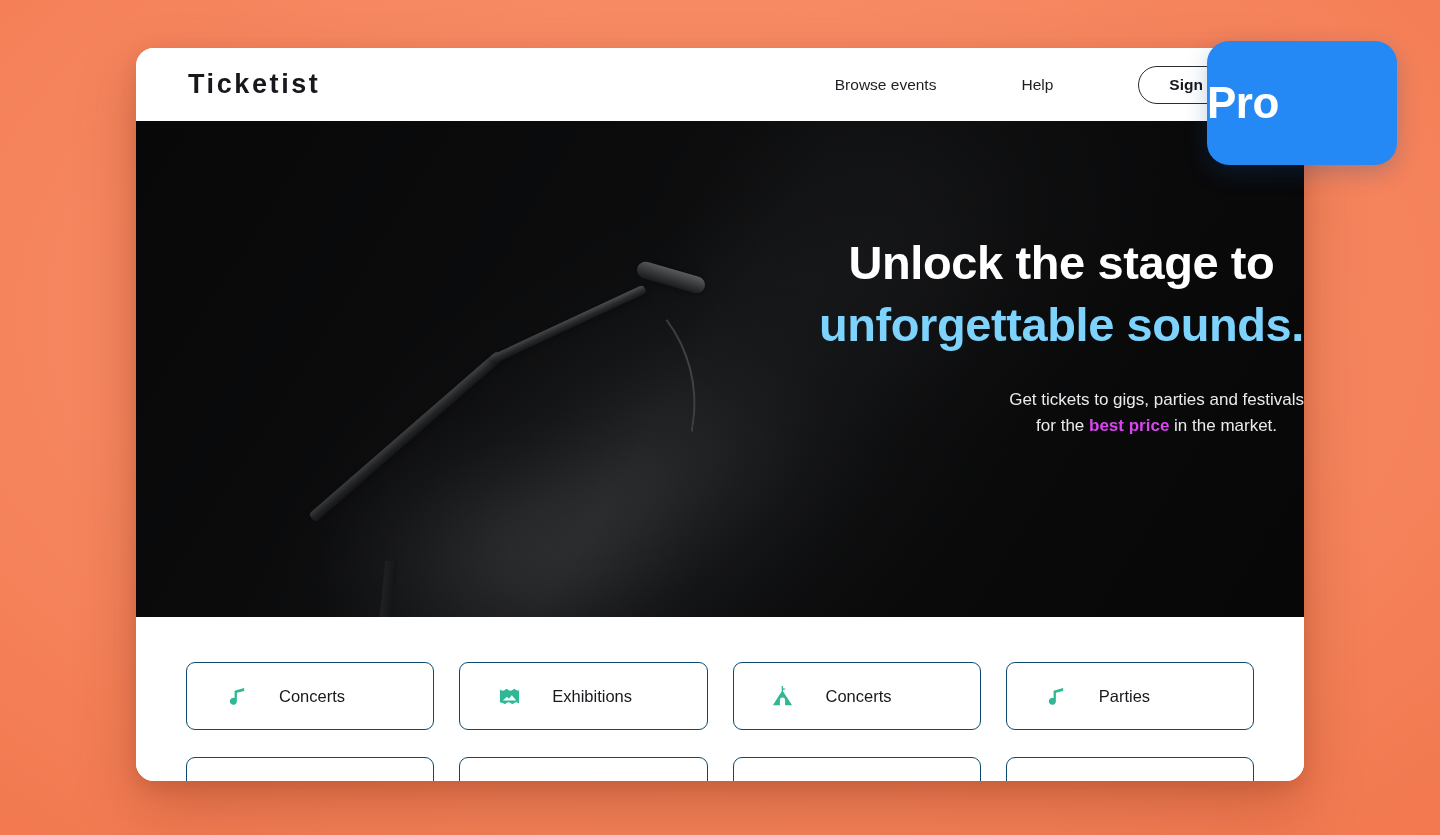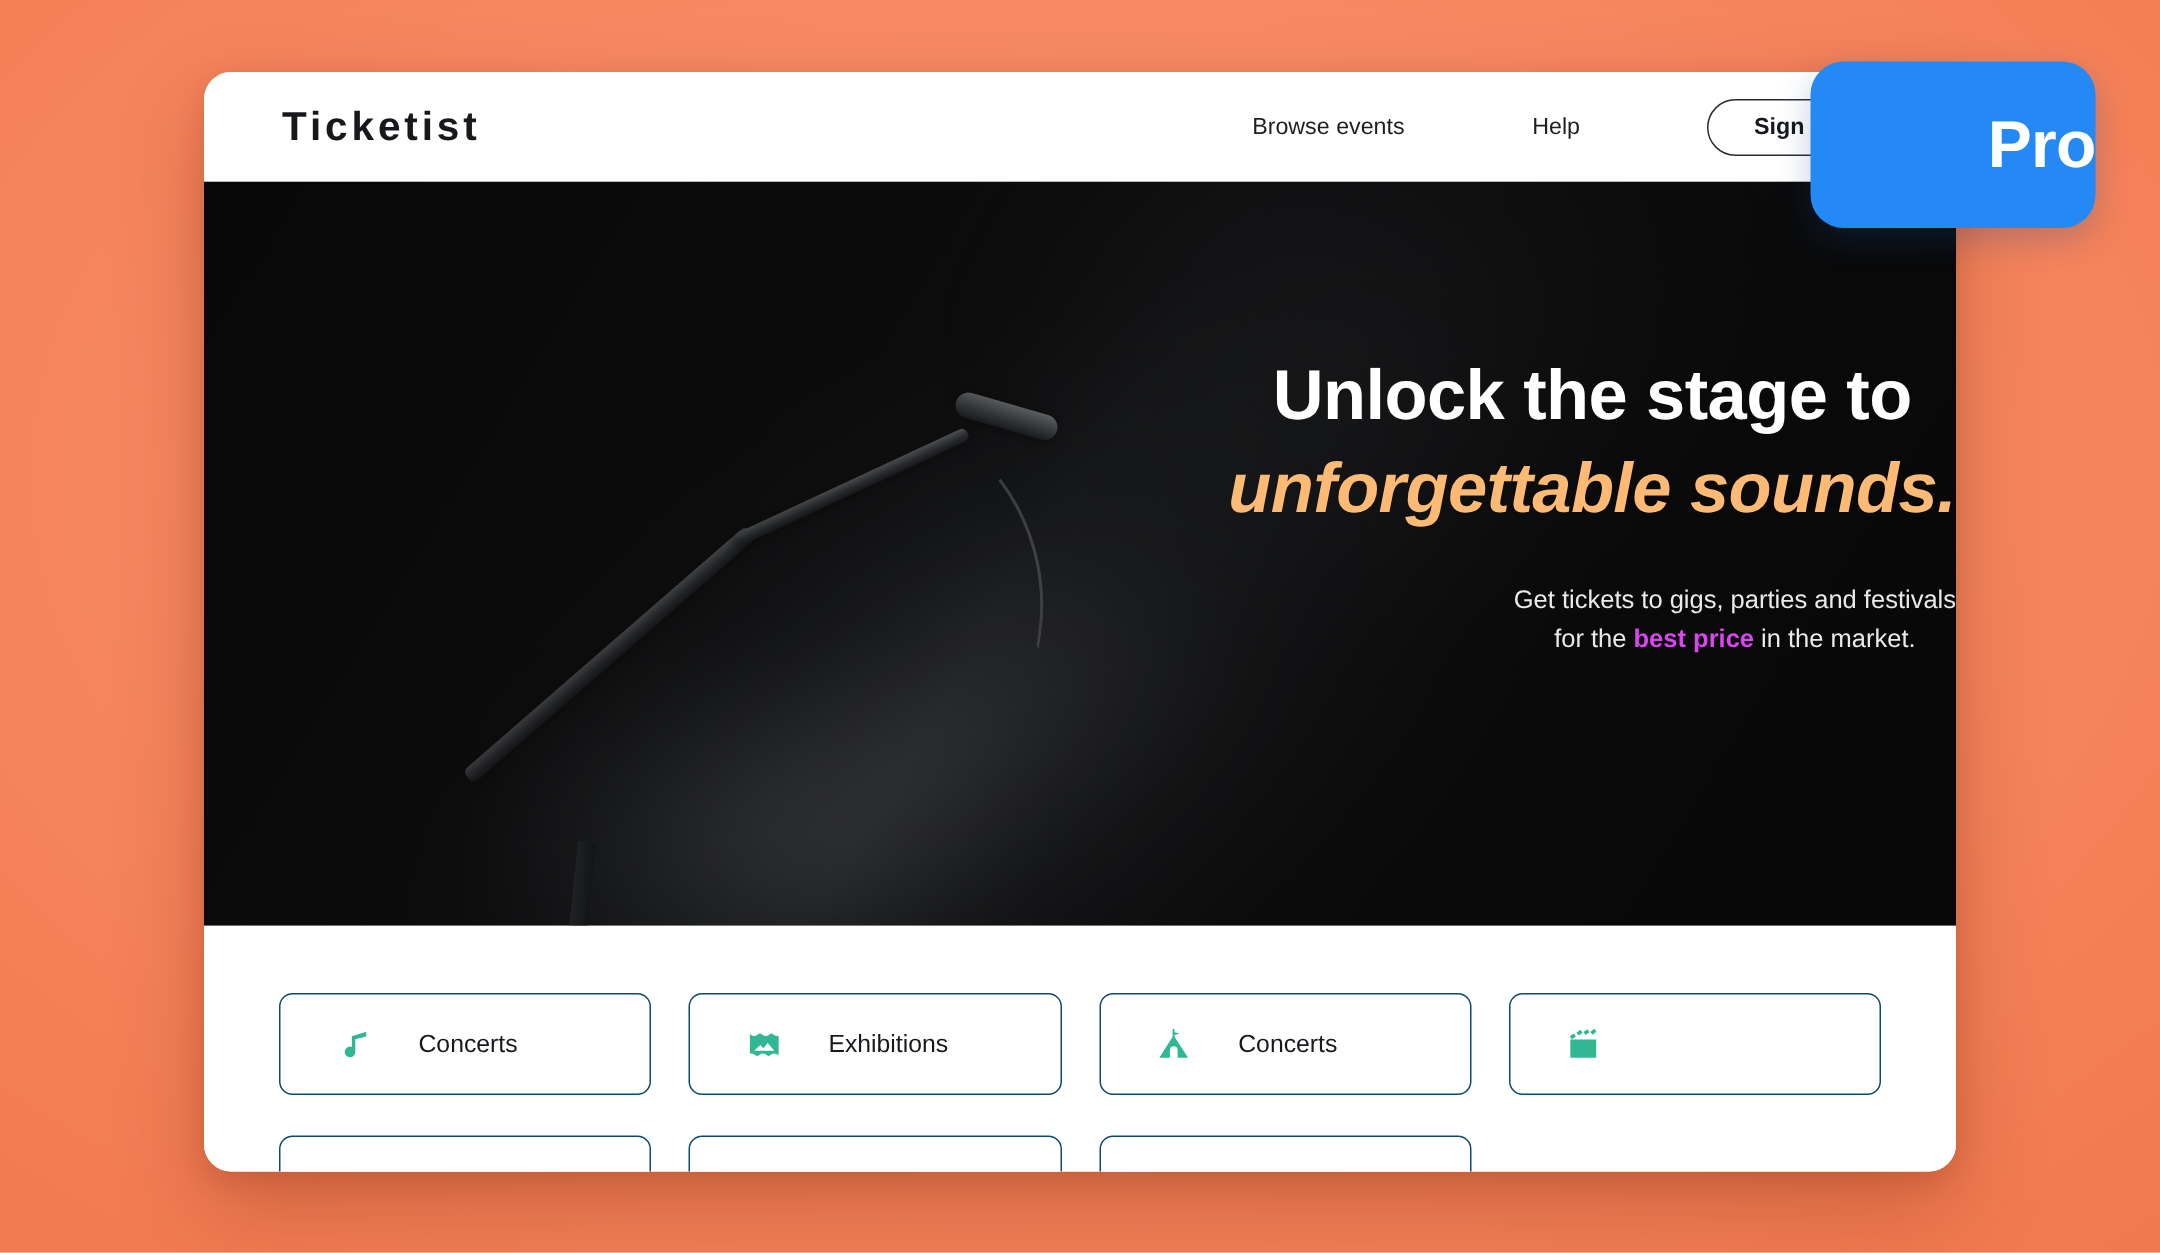--- a/index.html
+++ b/index.html
@@ -129,21 +129,21 @@
     position:relative; z-index:2;
     height:100%;
     display:flex; flex-direction:column; align-items:flex-end;
     padding-top:111px;
   }
   #hero-title{
     font-size:47px; font-weight:bold; line-height:1.32;
     text-align:center; color:#ffffff;
     letter-spacing:-0.4px;
   }
-  #hero-title .accent{ color:#fdba74;font-style:italic; }
+  #hero-title .accent{ color:#7dd3fc; }
 
   #search-wrap{
     margin-top:27px;
     width:678px; height:47px;
     background:#fff; border-radius:999px;
     display:flex; align-items:center;
     padding:0 7px 0 21px;
     box-shadow:0 4px 16px rgba(0,0,0,.28);
   }
   #search-input{
@@ -189,24 +189,24 @@
     display:flex; align-items:center; justify-content:center;
     color:#2fb893; flex:none;
   }
   .cat-ico svg{ width:23px; height:23px; fill:#2fb893; }
   .cat-label{ font-size:16.5px; color:#17191d; }
 
   
   #pro-badge{
     position:absolute;
     left:1207px; top:41px;
-    width:190px; height:111px;
+    width:190px; height:124px;
     background:#2489f5;
     border-radius:22px;
-    display:flex; align-items:center; justify-content:flex-end;
+    display:flex; align-items:center; justify-content:flex-start;
     z-index:9;
     box-shadow:0 8px 22px rgba(20,70,140,.25);
   }
   #pro-badge span{
     color:#fff; font-size:44px; font-weight:bold; letter-spacing:-0.5px;
   }
 </style>
 </head>
 <body>
 
@@ -274,20 +274,28 @@
 
       <div class="cat-card">
         <span class="cat-ico">
           <svg viewBox="0 0 24 24">
               <path d="M11.2 1h1.3v2.3l3.5.9-3.5 1.1v1.1L22 21h-7.3v-5.2a2.7 2.7 0 0 0-5.4 0V21H2L11.2 6.4V1z"></path>
             </svg>
         </span>
         <span class="cat-label">Concerts</span>
       </div>
 
+      <div class="cat-card">
+        <span class="cat-ico">
+          <svg viewBox="0 0 24 24">
+              <path d="M20 3v3.2l-7.6 2V17a3.7 3.7 0 1 1-2.4-3.45V6.1L20 3z"></path>
+            </svg>
+        </span>
+        <span class="cat-label">Parties</span>
+      </div>
 
       <div class="cat-card">
         <span class="cat-ico">
           <svg viewBox="0 0 24 24">
               <path d="M2.6 6.1l2.8-2 1.5 2.1-2.8 2-1.5-2.1zm4.7-2.6l2.8-2 1.5 2.1-2.8 2-1.5-2.1zm4.8-.3l2.8-2 1.5 2.1-2.8 2-1.5-2.1zm4.8-.3l2.8-2 1.5 2.1-2.8 2-1.5-2.1zM3 8.4h18V21H3V8.4z"></path>
             </svg>
         </span>
 
       </div>
 

